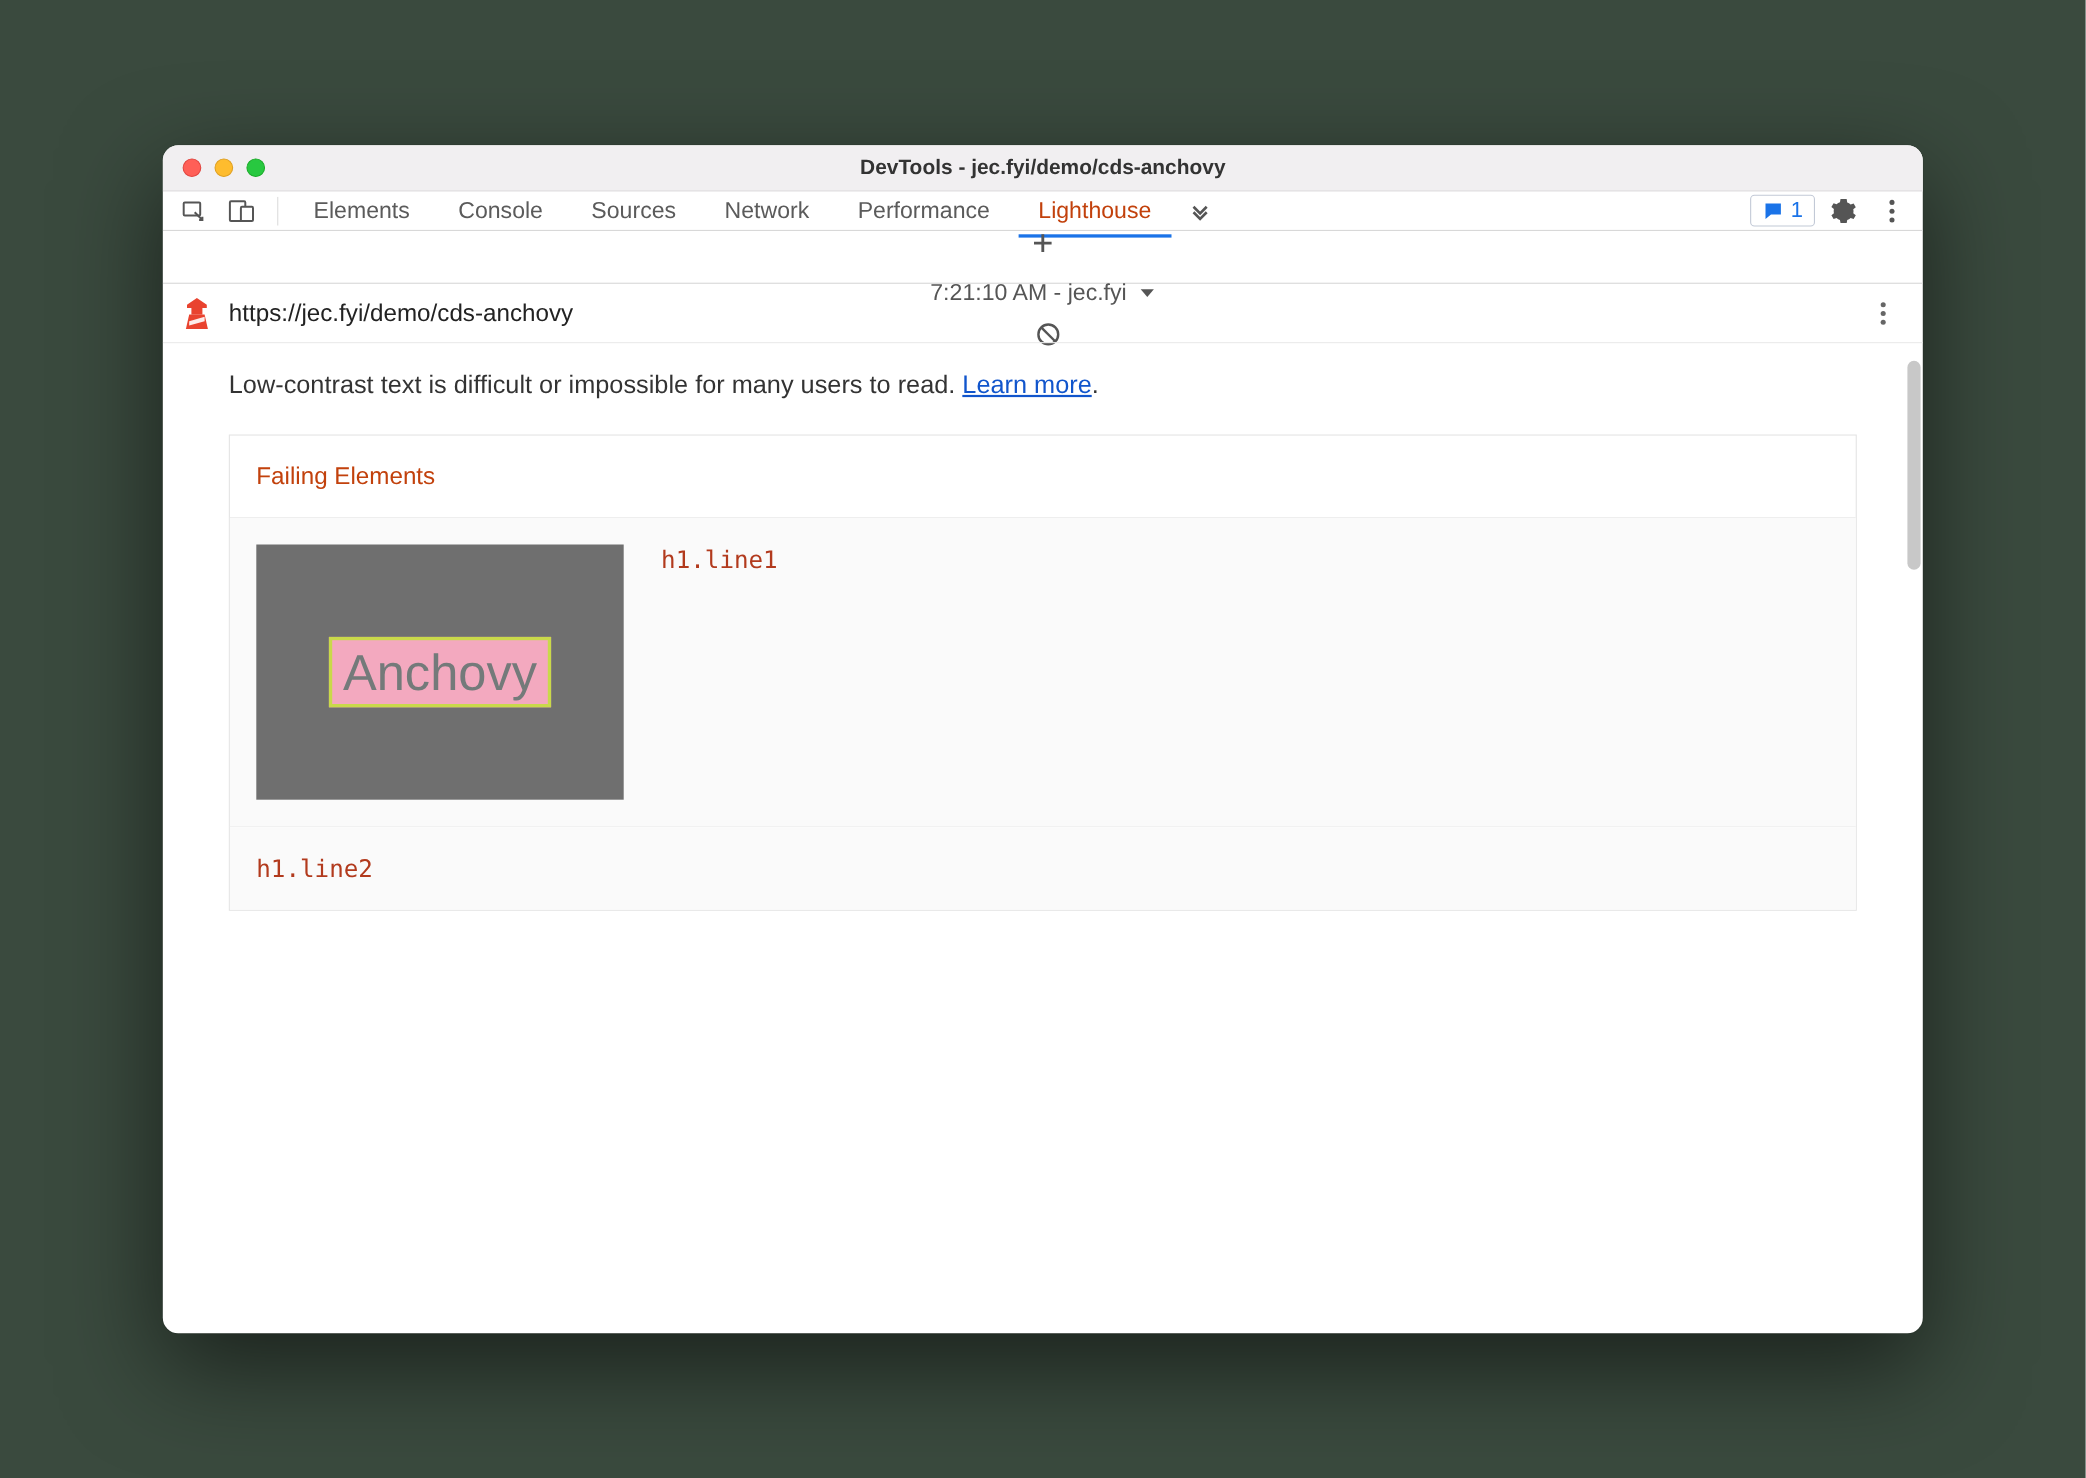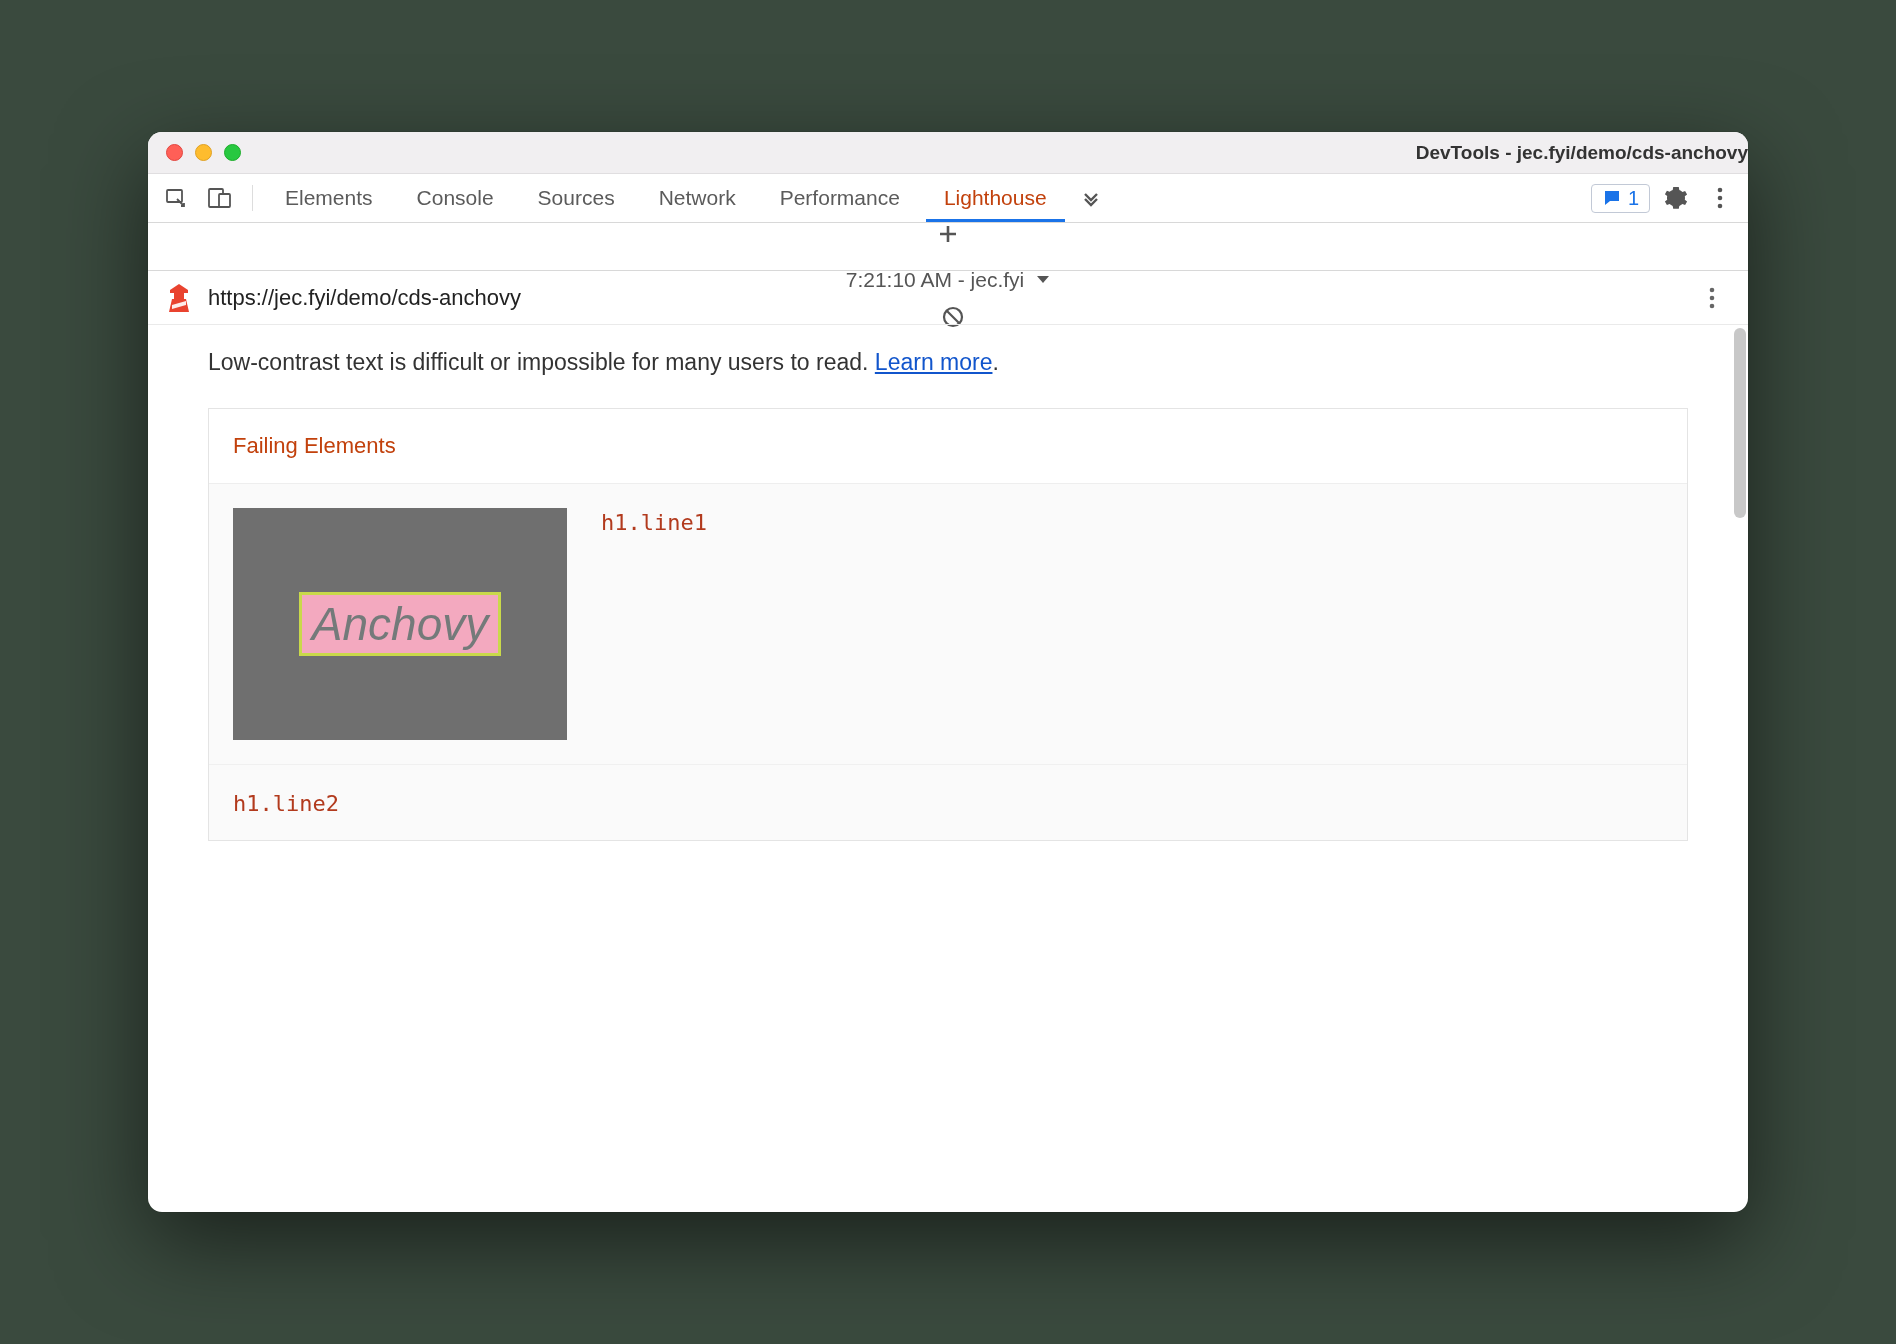--- a/index.html
+++ b/index.html
@@ -32,27 +32,27 @@
     align-items: center;
     position: relative;
     border-bottom: 1px solid #e0dee0;
   }
   .traffic { display: flex; gap: 12px; margin-left: 18px; }
   .dot { width: 17px; height: 17px; border-radius: 50%; }
   .dot.red { background: #ff5f57; border: 1px solid #e14640; }
   .dot.yellow { background: #febc2e; border: 1px solid #dfa023; }
   .dot.green { background: #28c840; border: 1px solid #1dad2b; }
   .title {
-    position: absolute; left: 0; right: 0; text-align: right;
+    position: absolute; left: 0; right: 0; text-align: center;
     font-size: 19px; font-weight: 600; color: #333;
   }
 
   
   .tabrow {
-    height: 49px;
+    height: 36px;
     display: flex;
     align-items: center;
     border-bottom: 1px solid #d8d8d8;
     padding: 0 10px;
     gap: 8px;
   }
   .iconbtn {
     width: 36px; height: 36px; display: flex; align-items: center; justify-content: center;
     color: #555;
   }
@@ -140,21 +140,20 @@
     width: 334px; height: 232px; background: #6f6f6f;
     display: flex; flex-direction: column; align-items: center; justify-content: center;
     gap: 10px;
   }
   .hl {
     border: 3px solid #c9d94a;
     padding: 2px 10px;
     font-size: 46px;
     letter-spacing: 0.5;
     filter: blur(0.7px);
-    font-style: italic;
   }
   .hl.anchovy { background: #f3a9bf; color: #747a7a; }
   .hl.delicious { background: #e3f21e; color: #3da62f; }
   .redblur {
     width: 170px; height: 26px; background: rgba(200,40,40,.35);
     filter: blur(4px);
   }
   .selector {
     font-family: "Menlo","Consolas",monospace;
     font-size: 22px;

